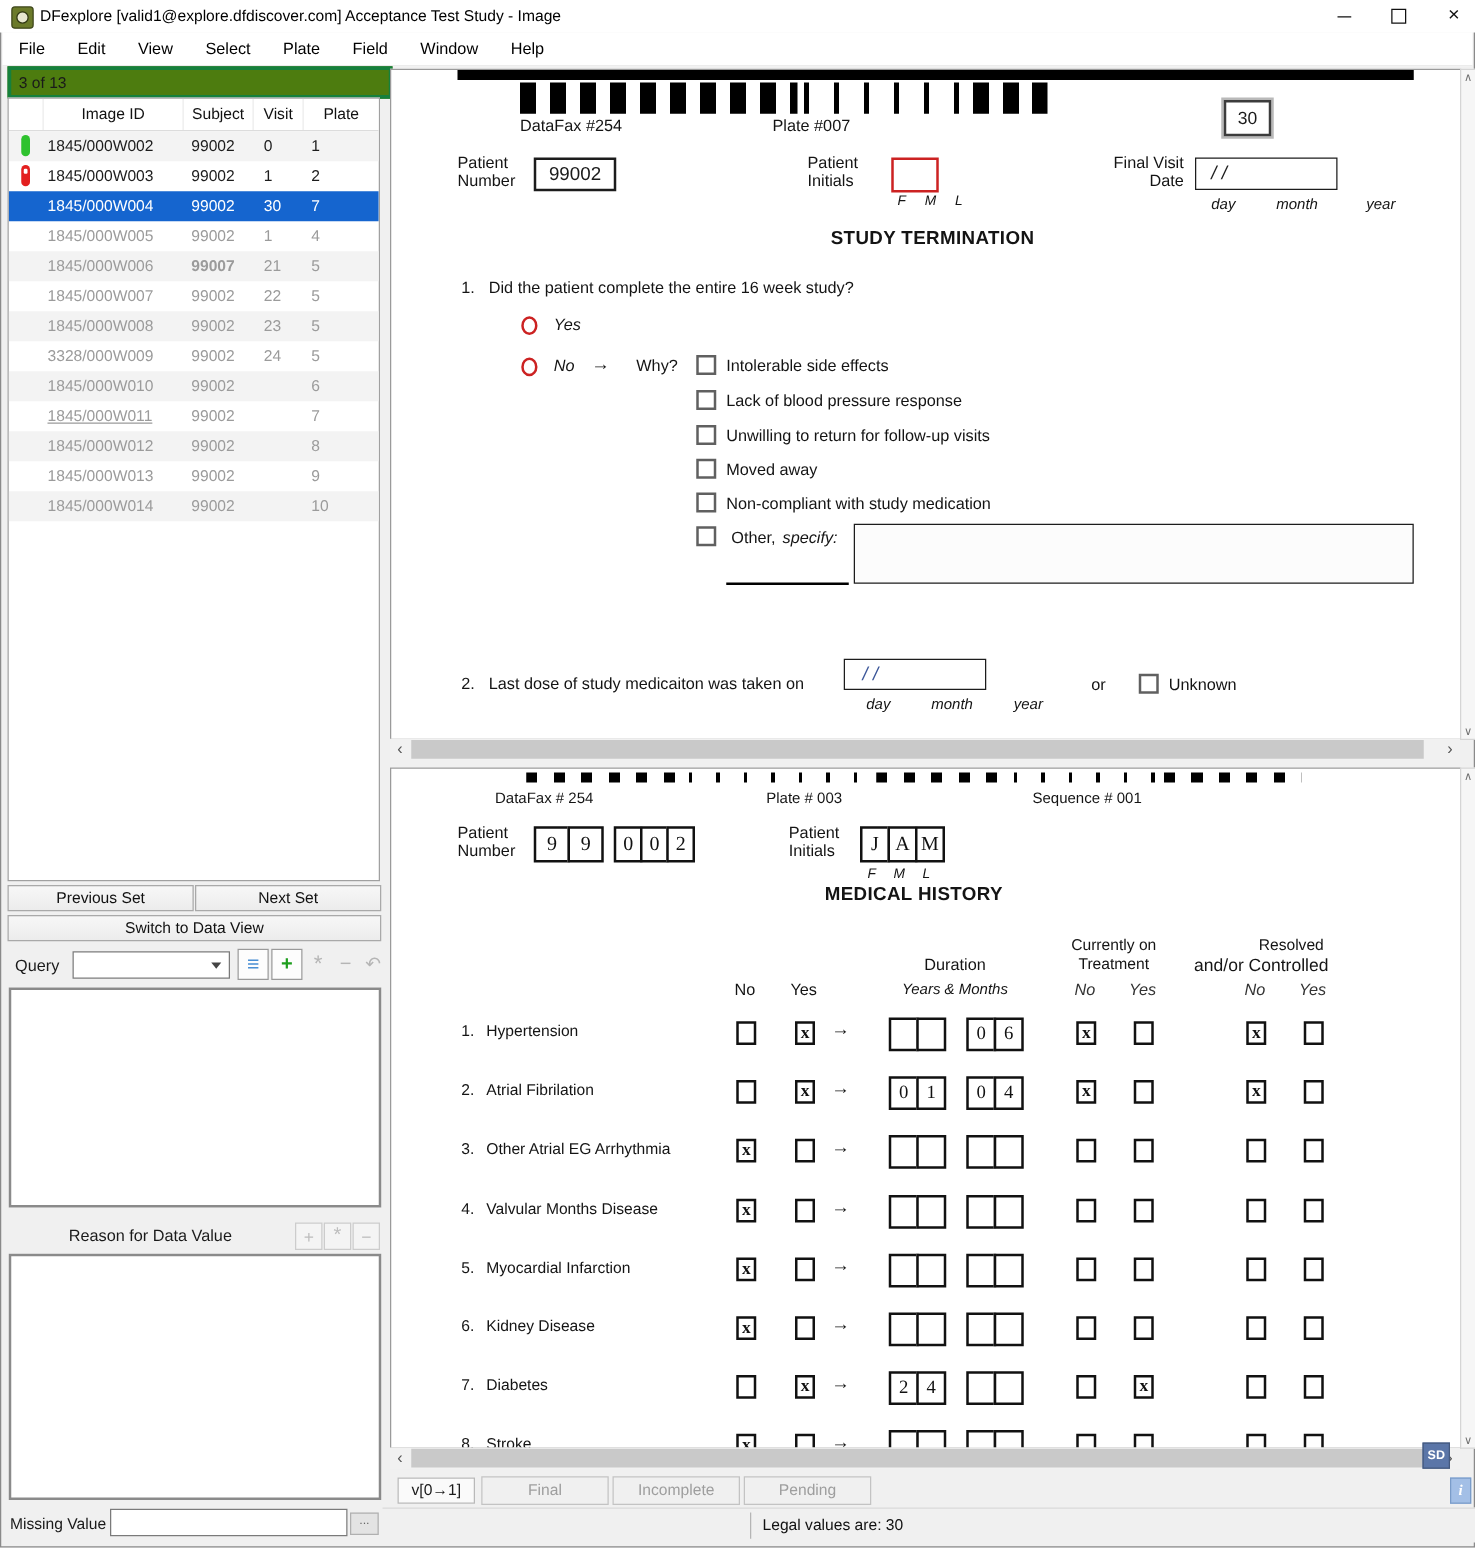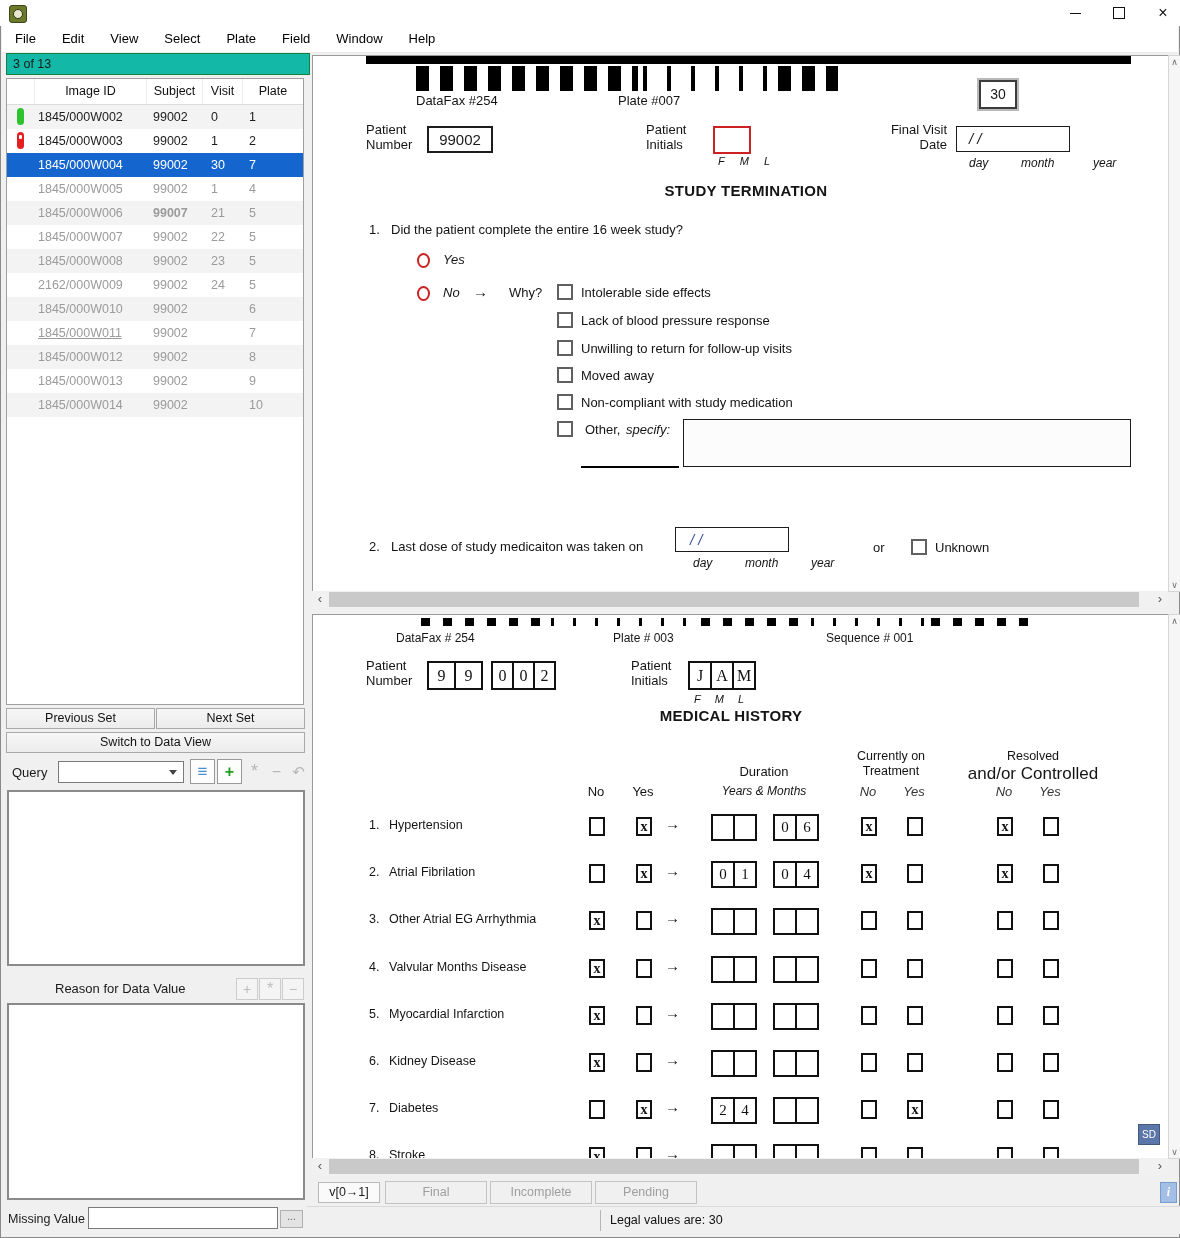--- a/index.html
+++ b/index.html
@@ -16,22 +16,22 @@
   #title-text{position:absolute;left:32px;top:0;line-height:26px;font-size:12.5px;color:#000;white-space:nowrap}
   .wbtn{position:absolute;top:0;width:34px;height:26px;text-align:center;color:#111}
   #btn-min{left:1058px}#btn-max{left:1102px}#btn-close{left:1146px}
   #btn-min i{display:inline-block;width:11px;height:0;border-bottom:1.6px solid #111;margin-top:13px}
   #btn-max i{display:inline-block;width:10px;height:10px;border:1.4px solid #111;margin-top:7px}
   #btn-close{font-size:16px;line-height:25px}
   #menubar{position:absolute;left:2px;top:26px;width:1176px;height:26px;background:#fff;display:flex;
            border-bottom:1px solid #ececec}
   .menu-item{padding:0 13px;line-height:26px;font-size:13px;color:#000}
   
-  #count-box{position:absolute;left:6px;top:53px;width:296px;height:20px;background:#14b8a6;
-             border:1px solid #15803d;font-size:12.5px;line-height:20px;padding-left:6px}
+  #count-box{position:absolute;left:6px;top:53px;width:296px;height:20px;background:#4d7c0f;
+             border:3px solid #15803d;font-size:12.5px;line-height:20px;padding-left:6px}
   #image-table{position:absolute;left:6px;top:78px;width:296px;height:625px;background:#fff;
                border:1px solid #a0a0a0;overflow:hidden}
   .ilhead{display:grid;grid-template-columns:28px 112px 56px 40px 1fr;height:25px;line-height:25px;
           font-size:12.5px;color:#111;border-bottom:1px solid #dcdcdc;background:#fff}
   .ilhead span{text-align:center;border-right:1px solid #ececec;overflow:hidden}
   .ilhead span:last-child{border-right:none}
   .ilrow{display:grid;grid-template-columns:28px 112px 56px 40px 1fr;height:24px;line-height:24px;
          font-size:12.5px;color:#1c1c1c}
   .ilrow.alt{background:#f3f3f3}
   .ilrow.dim{color:#9b9b9b}
@@ -110,35 +110,36 @@
   .pn1 .mcell{width:25px;height:25px;font-size:16px;line-height:25px}
   .pn2 .mcell{width:19px;height:25px;font-size:16px;line-height:25px}
   .ini .mcell{width:20px;height:25px;font-size:16px;line-height:25px}
   .mh-row{position:absolute;left:0;width:855px;height:30px}
   
   #version-label{position:absolute;left:318px;top:1182px;width:60px;height:19px;background:#fafafa;
                  border:1px solid #b9b9b9;font-size:12.5px;text-align:center;line-height:19px}
   #btn-final{left:385px;top:1181px;width:100px;height:21px;line-height:21px}
   #btn-incomplete{left:490px;top:1181px;width:100px;height:21px;line-height:21px}
   #btn-pending{left:595px;top:1181px;width:100px;height:21px;line-height:21px}
-  #sd-btn{position:absolute;left:1138px;top:1124px;width:20px;height:19px;background:var(--sd-bg);
-          border:1px solid #44597e;color:#fff;font-size:10px;font-weight:normal;text-align:center;line-height:19px}
+  #sd-btn{position:absolute;left:1138px;top:1154px;width:20px;height:19px;background:var(--sd-bg);
+          border:1px solid #44597e;color:#fff;font-size:10px;font-weight:bold;text-align:center;line-height:19px}
   #info-btn{position:absolute;left:1160px;top:1182px;width:15px;height:19px;background:var(--info-bg);
           border:1px solid #7a9cc9;color:#fff;font-size:12px;font-weight:bold;font-style:italic;
           font-family:"Liberation Serif",serif;text-align:center;line-height:18px}
   #statusbar{position:absolute;left:306px;top:1206px;width:874px;height:27px;background:#f0f0f0;
              border-top:1px solid #d9d9d9}
   #status-div{position:absolute;left:294px;top:3px;width:1px;height:21px;background:#b5b5b5}
   #status-text{position:absolute;left:304px;top:0;line-height:26px;font-size:12.5px;color:#111}
 </style>
 </head>
 <body>
 
 <div id="titlebar">
   <div id="app-icon"></div>
+  <div id="title-text">DFexplore [valid1@explore.dfdiscover.com] Acceptance Test Study - Image</div>
   <div class="wbtn" id="btn-min"><i></i></div>
   <div class="wbtn" id="btn-max"><i></i></div>
   <div class="wbtn" id="btn-close">×</div>
 </div>
 
 <div id="menubar">
     <div class="menu-item">File</div>
     <div class="menu-item">Edit</div>
     <div class="menu-item">View</div>
     <div class="menu-item">Select</div>
@@ -207,21 +208,21 @@
       </div>
       <div class="ilrow alt dim">
         <div class="stcell"></div>
         <div class="ilcell" style="padding-left: 3px;">1845/000W008</div>
         <div class="ilcell" style="padding-left: 6px;">99002</div>
         <div class="ilcell" style="padding-left: 8px;">23</div>
         <div class="ilcell" style="padding-left: 6px;">5</div>
       </div>
       <div class="ilrow dim">
         <div class="stcell"></div>
-        <div class="ilcell" style="padding-left: 3px;">2162/000W009</div>
+        <div class="ilcell" style="padding-left: 3px;">3328/000W009</div>
         <div class="ilcell" style="padding-left: 6px;">99002</div>
         <div class="ilcell" style="padding-left: 8px;">24</div>
         <div class="ilcell" style="padding-left: 6px;">5</div>
       </div>
       <div class="ilrow alt dim">
         <div class="stcell"></div>
         <div class="ilcell" style="padding-left: 3px;">1845/000W010</div>
         <div class="ilcell" style="padding-left: 6px;">99002</div>
         <div class="ilcell" style="padding-left: 8px;"></div>
         <div class="ilcell" style="padding-left: 6px;">6</div>
@@ -411,21 +412,21 @@
     <span>F</span>
     <span>M</span>
     <span>L</span>
   </div>
 
   <div class="f ftitle ctr" style="left:418px;top:92px">MEDICAL HISTORY</div>
 
   <div class="f fb ctr" style="left:578px;top:134px;font-size:12.5px">Currently on</div>
   <div class="f fb ctr" style="left:578px;top:149px;font-size:12.5px">Treatment</div>
   <div class="f fb ctr" style="left:720px;top:134px;font-size:12.5px">Resolved</div>
-  <div class="f fb ctr" style="left:720px;top:149px;font-size:17px">and/or Controlled</div>
+  <div class="f fb ctr" style="left:696px;top:149px;font-size:14px">and/or Controlled</div>
   <div class="f fb ctr" style="left:451px;top:149px">Duration</div>
   <div class="f fb ctr" style="left:283px;top:169px">No</div>
   <div class="f fb ctr" style="left:330px;top:169px">Yes</div>
   <div class="f fi ctr" style="left:451px;top:169px;font-size:12px">Years &amp; Months</div>
   <div class="f fi ctr" style="left:555px;top:169px;color:#333">No</div>
   <div class="f fi ctr" style="left:601px;top:169px;color:#333">Yes</div>
   <div class="f fi ctr" style="left:691px;top:169px;color:#333">No</div>
   <div class="f fi ctr" style="left:737px;top:169px;color:#333">Yes</div>
 
   <div id="mh-rows">

